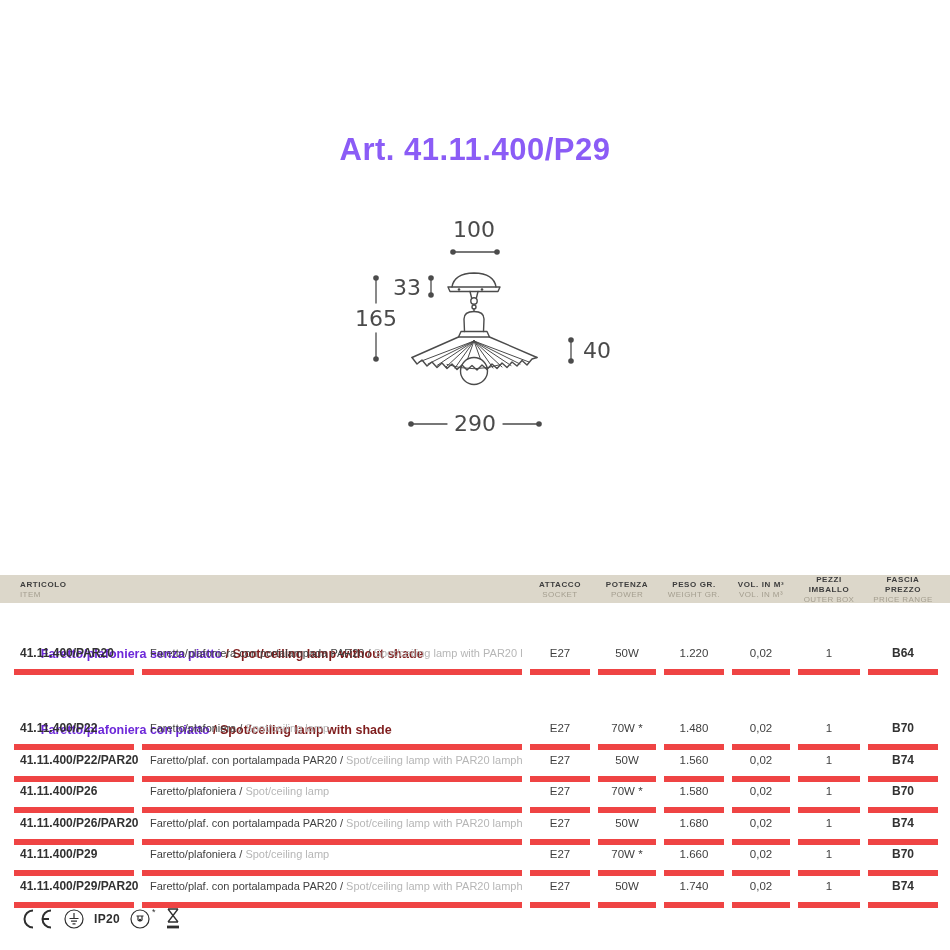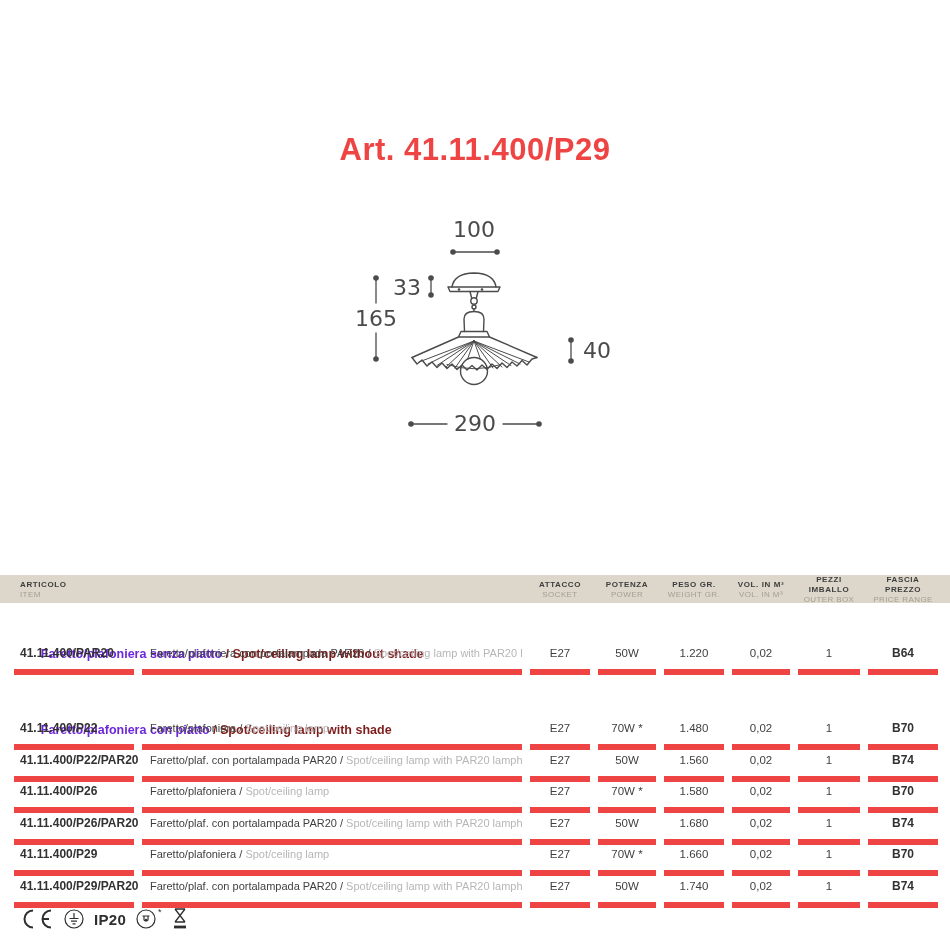--- a/index.html
+++ b/index.html
@@ -1,21 +1,21 @@
 <!DOCTYPE html>
 <html><head>
 <meta charset="utf-8">
 <style>
   html,body{margin:0;padding:0;background:#fff;}
   .page{position:relative;width:950px;height:950px;background:#fff;overflow:hidden;
         font-family:"Liberation Sans",sans-serif;}
 
   
   .title{position:absolute;top:132px;left:0;width:100%;text-align:center;
-         font-size:31px;font-weight:bold;color:#ef4444;letter-spacing:.5px;}
+         font-size:31px;font-weight:bold;color:#8b5cf6;letter-spacing:.5px;}
 
   
   .drawing{position:absolute;left:350px;top:215px;}
 
   
   .table-wrap{position:absolute;top:575px;left:0;width:950px;}
   .grid-row{display:grid;
             grid-template-columns:120px 380px 60px 58px 60px 58px 62px 70px;
             column-gap:8px;padding-left:14px;}
   .thead{background:#dcd7ca;height:28px;}
@@ -35,21 +35,21 @@
         border-bottom:6px solid #ef4444;font-size:11.5px;color:#3f3f3f;}
   .cell.center{justify-content:center;}
   .cell.article{font-weight:bold;font-size:12px;color:#323232;padding-left:6px;}
   .cell.desc{padding-left:8px;font-size:11px;white-space:pre;overflow:hidden;}
   .cell.desc .en{color:#b6b6b6;}
   .cell.price{font-weight:bold;font-size:12px;color:#323232;}
 
   
   .footer{position:absolute;left:20px;top:904px;height:30px;
           display:flex;align-items:center;gap:9px;}
-  .ip{font-size:15px;font-weight:600;color:#2f2f2f;letter-spacing:.3px;}
+  .ip{font-size:12px;font-weight:600;color:#2f2f2f;letter-spacing:.3px;}
   .cert{display:flex;align-items:flex-start;}
   .cert sup{font-size:9px;color:#2f2f2f;margin-left:1px;line-height:1;}
 </style>
 </head>
 <body>
 
 <div class="page">
 
   <div class="title">Art. 41.11.400/P29</div>
 

